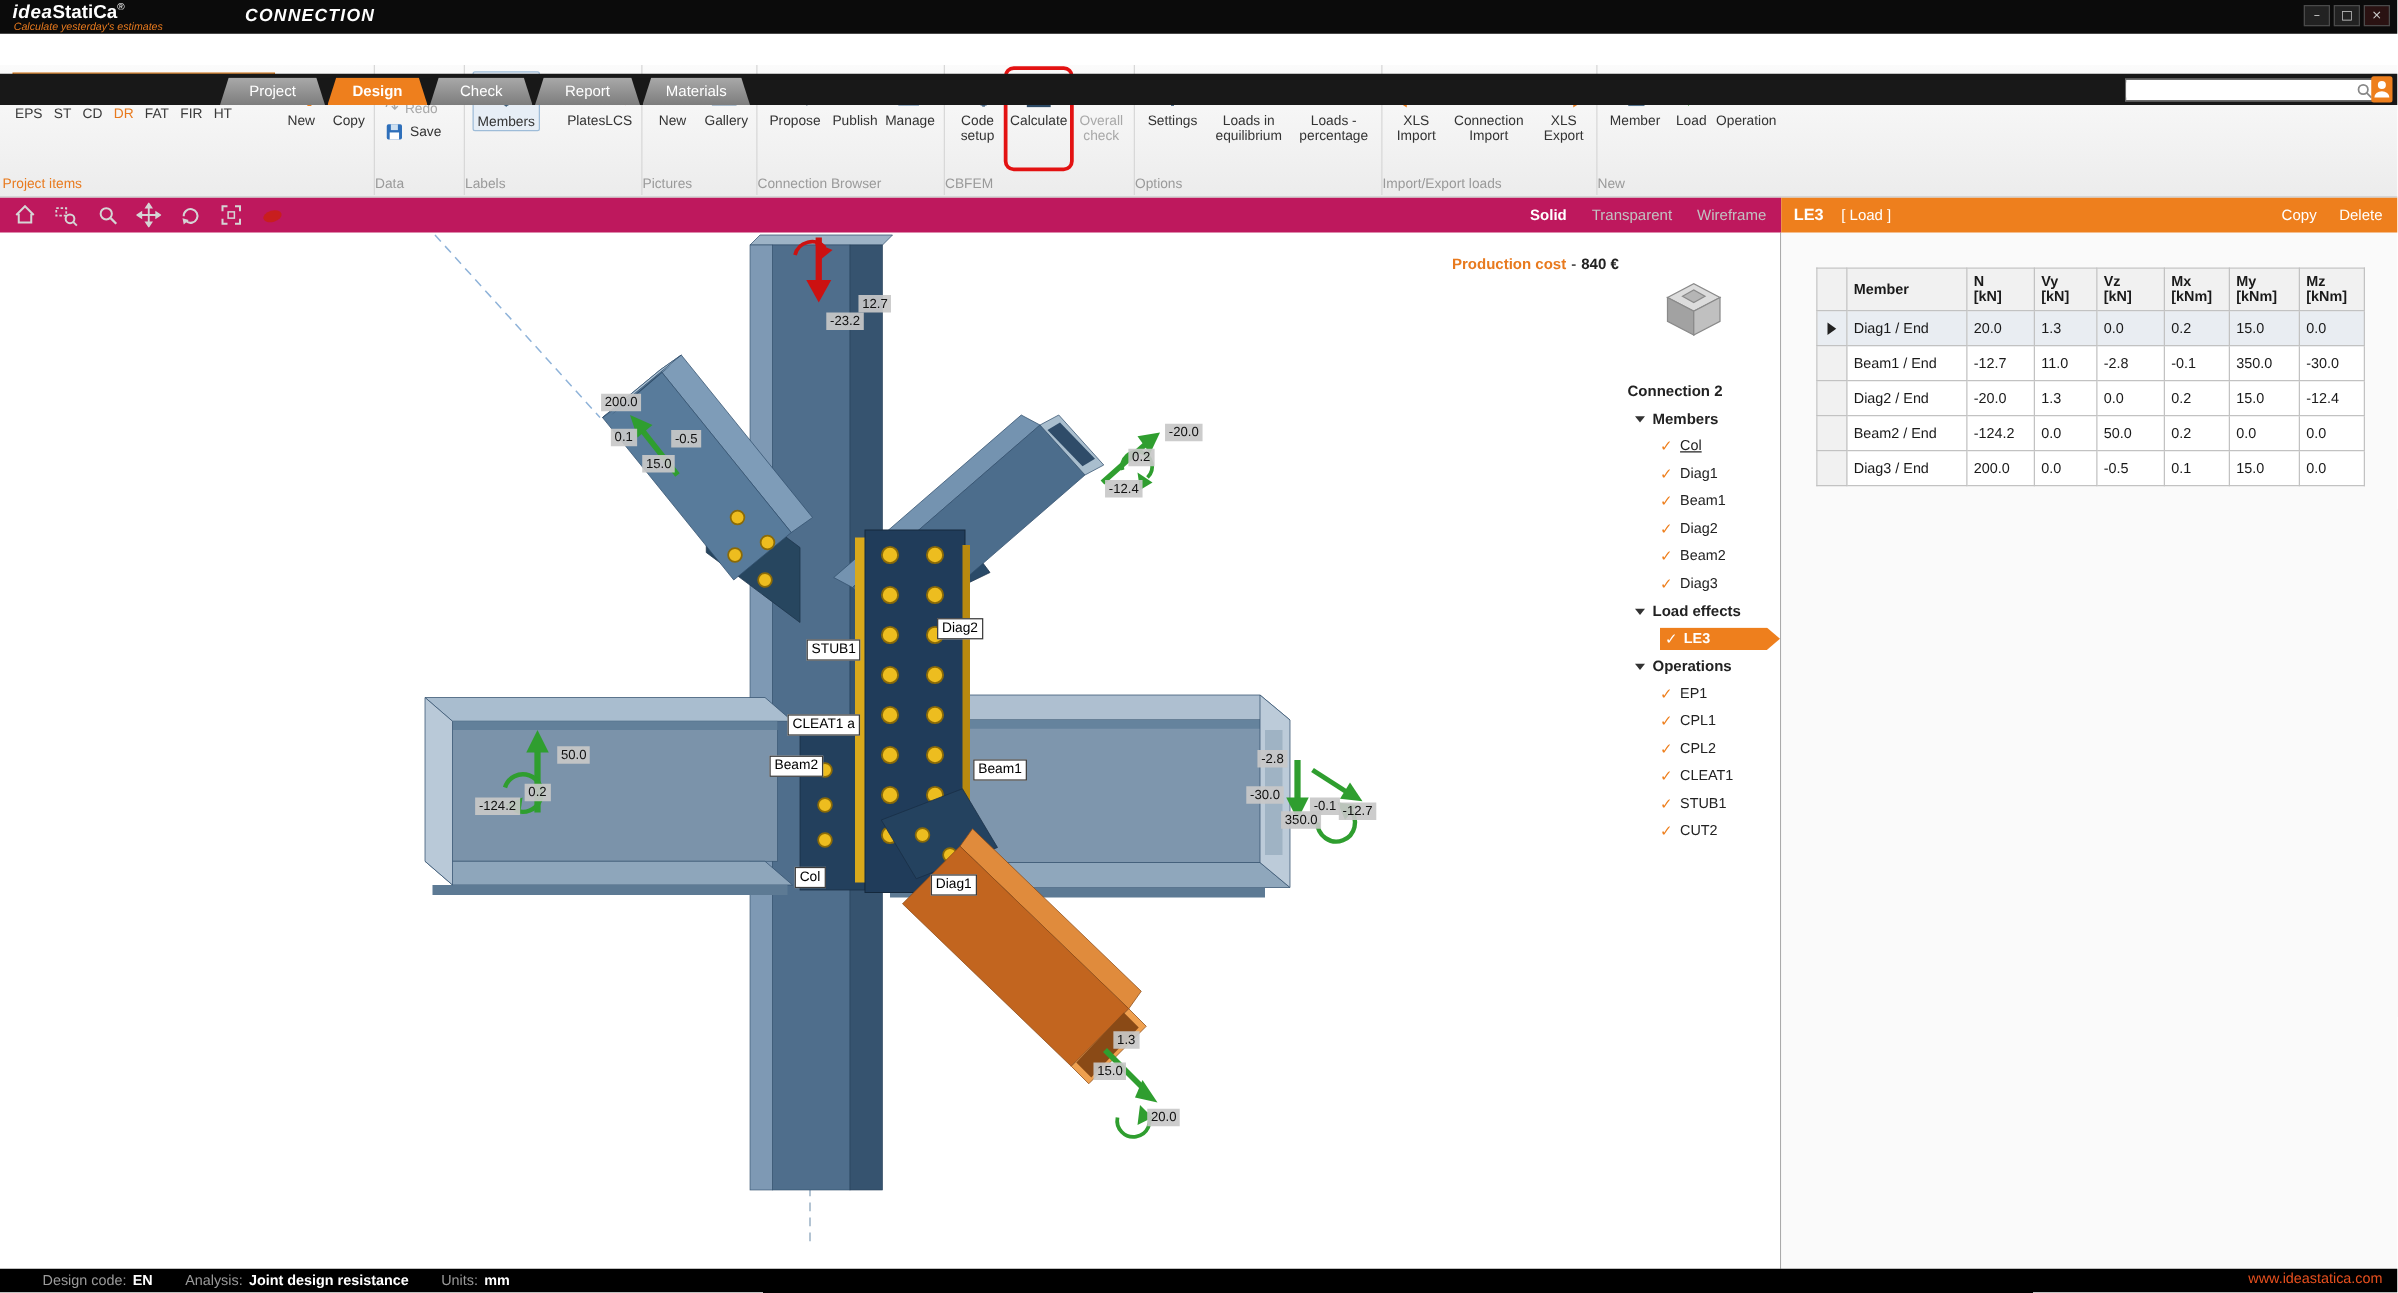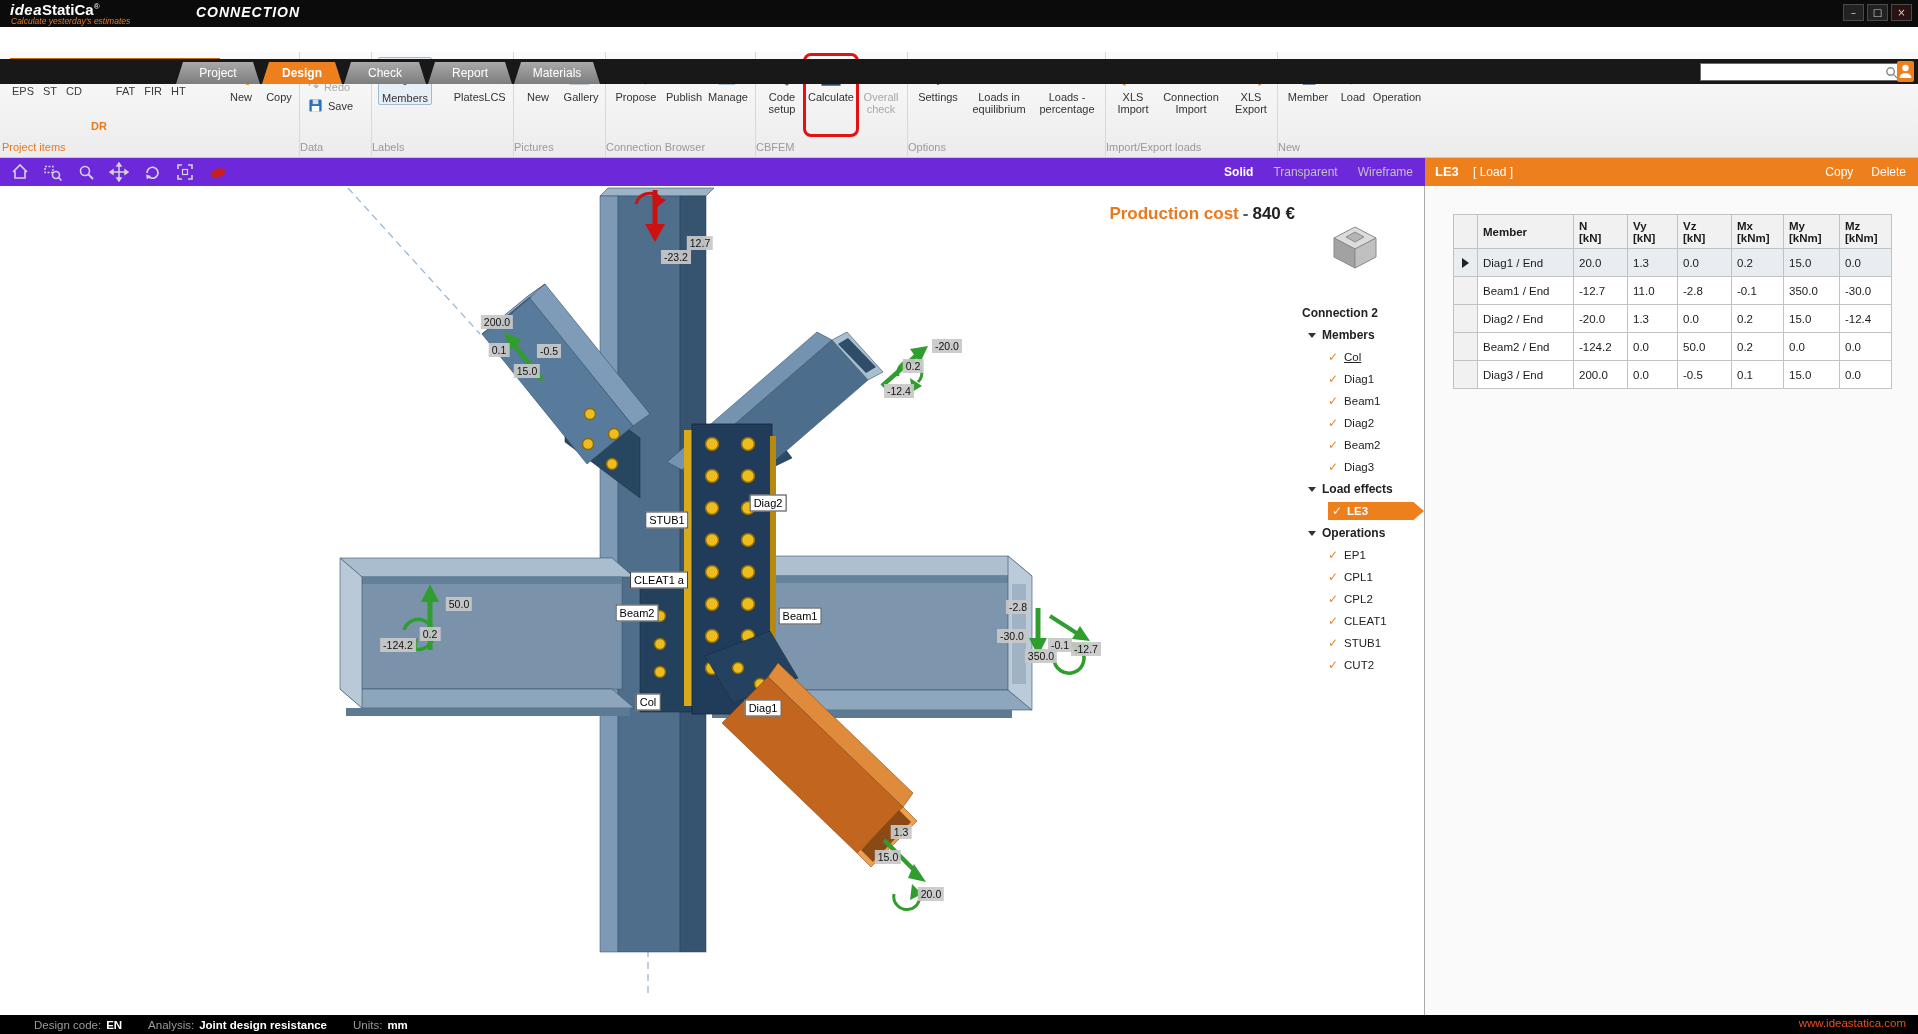--- a/index.html
+++ b/index.html
@@ -35,44 +35,44 @@
   .glabel { position:absolute; bottom:3px; left:0; right:0; text-align:left; font-size:11px; color:#9a9a9a; }
   .glabel.orange { color:#e87a1e; }
   .rbtn { position:absolute; top:5px; display:flex; flex-direction:column; align-items:center; color:#333; cursor:default; padding-top:2px; }
   .rbtn .ic { height:30px; display:flex; align-items:center; justify-content:center; }
   .rbtn .lbl { font-size:11px; line-height:12px; text-align:center; margin-top:2px; }
   .rbtn.sel { background:#e7eef6; border:1px solid #9ebcd8; border-radius:2px; }
   .rbtn.dis, .sbtn.dis { color:#a8a8a8; }
   .pidrop { position:absolute; left:8px; top:6px; width:210px; height:20px; background:linear-gradient(#f7941e,#e87a10); border:1px solid #c96a0c; color:#fff; font-size:12px; display:flex; align-items:center; padding-left:7px; }
   .pidrop .ddarrow { margin-left:auto; width:18px; text-align:center; background:rgba(0,0,0,.12); height:100%; line-height:19px; font-size:10px; }
   .codes { position:absolute; left:10px; top:33px; display:flex; gap:9px; font-size:11px; color:#3a3a3a; }
-  .code.active { color:#e87a1e; font-weight:bold;margin-top:35px; }
+  .code.active { color:#e87a1e; font-weight:normal; }
   .sbtn { position:absolute; left:8px; display:flex; gap:5px; align-items:center; font-size:11px; color:#333; height:17px; }
   .redring { position:absolute; border:3px solid #e31212; border-radius:8px; pointer-events:none; z-index:5; }
   .icn { width:26px; height:26px; }
   .icn16 { width:15px; height:15px; }
 
   
-  #viewbar { position:absolute; left:0; top:158px; width:1425px; height:28px; background:#6d28d9; z-index:40; }
+  #viewbar { position:absolute; left:0; top:158px; width:1425px; height:28px; background:#be185d; z-index:40; }
   .vb-icons { position:absolute; left:10px; top:4px; display:flex; gap:13px; }
   .vb-icon { width:20px; height:20px; }
   .vb-modes { position:absolute; right:12px; top:0; height:28px; display:flex; gap:20px; align-items:center; color:#c2c2c2; font-size:12px; }
   .vb-modes .on { color:#fff; font-weight:bold; }
 
   #leheader { position:absolute; left:1425px; top:158px; width:493px; height:28px; background:#ee7f1d; color:#fff; z-index:40; }
   #leheader .t1 { position:absolute; left:10px; top:6px; font-weight:bold; font-size:13px; }
   #leheader .t2 { position:absolute; left:48px; top:7px; font-size:12px; }
   #leheader .acts { position:absolute; right:12px; top:7px; display:flex; gap:18px; font-size:12px; }
 
   
   #viewport { position:absolute; left:0; top:186px; width:1425px; height:829px; background:#fff; border-right:1px solid #aaa; overflow:hidden; }
   #model { position:absolute; left:0; top:0; }
   .loadlbl { position:absolute; transform:translate(-50%,-50%); background:rgba(200,200,200,.92); color:#111; font-size:10.5px; line-height:14px; padding:0 3px; white-space:nowrap; z-index:6; }
   .memlbl { position:absolute; transform:translate(-50%,-50%); background:#fff; border:1px solid #3c3c3c; color:#000; font-size:11px; line-height:15px; padding:0 3px; white-space:nowrap; z-index:7; }
-  .prodcost { position:absolute; left:1060px; top:18px; width:235px; text-align:right; font-size:17px; font-weight:bold; z-index:6; }
+  .prodcost { position:absolute; left:1060px; top:18px; width:235px; text-align:right; font-size:12px; font-weight:bold; z-index:6; }
   .prodcost .pc-l { color:#e87a1e; }
   .prodcost .pc-s { color:#555; padding:0 4px; }
   .prodcost .pc-v { color:#222; }
 
   
   .tree { position:absolute; left:1286px; top:116px; width:139px; z-index:8; font-size:12px; color:#222; }
   .trow { height:22px; display:flex; align-items:center; }
   .t-root { padding-left:16px; font-weight:bold; }
   .t-hdr { padding-left:22px; font-weight:bold; gap:6px; }
   .exp { width:0; height:0; border-left:4px solid transparent; border-right:4px solid transparent; border-top:5px solid #333; }

